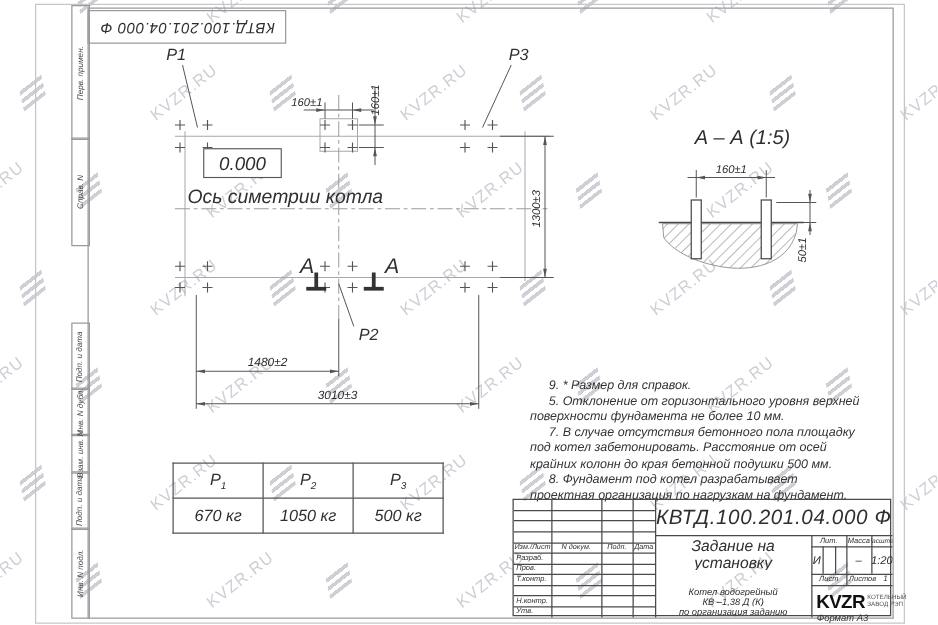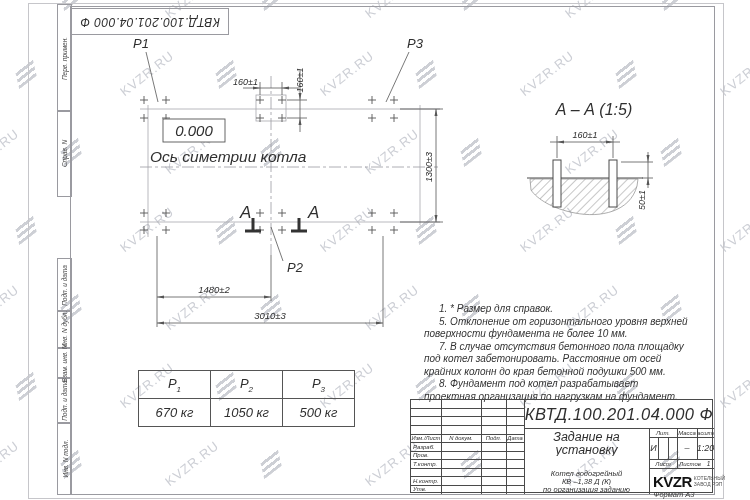--- a/index.html
+++ b/index.html
@@ -238,21 +238,21 @@
       <text x="270" y="319" font-size="9.5" text-anchor="middle">3010±3</text>
       <text x="240" y="218" font-size="17">А</text>
       <text x="308" y="218" font-size="17">А</text>
       <text x="594" y="115" font-size="16" text-anchor="middle">А – А (1:5)</text>
       <text x="585" y="138" font-size="9" text-anchor="middle">160±1</text>
       <text x="645" y="200" font-size="9" text-anchor="middle" transform="rotate(-90 645 200)">50±1</text>
     </g>
   </svg>
 
   <div id="notes">
-    <div class="note">1.  * Размер для справок.</div>
+    <div class="note">9.  * Размер для справок.</div>
     <div class="note">5.  Отклонение от горизонтального уровня верхней поверхности фундамента не более 10 мм.</div>
     <div class="note">7.  В случае отсутствия бетонного пола площадку под котел забетонировать. Расстояние от осей крайних колонн до края бетонной подушки 500 мм.</div>
     <div class="note">8.  Фундамент под котел разрабатывает проектная организация по нагрузкам на фундамент.</div>
   </div>
 
   <table id="load-table">
     <tbody>
         <tr>
       <td><span>P</span><sub>1</sub></td>
       <td><span>P</span><sub>2</sub></td>

